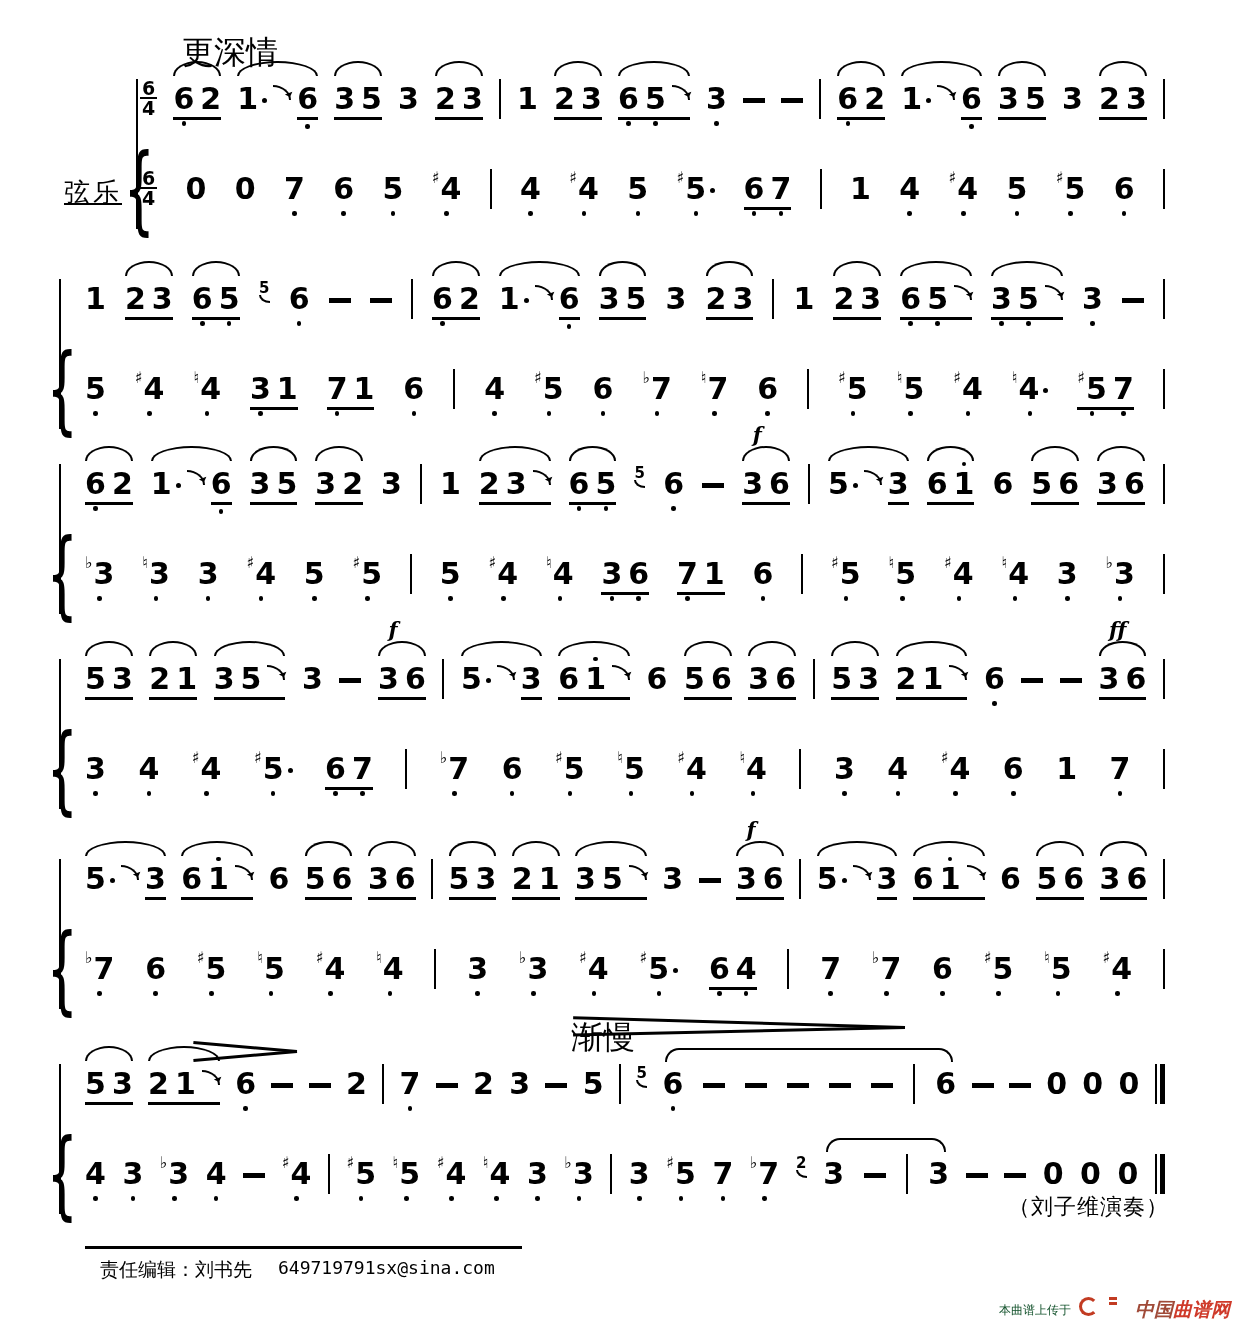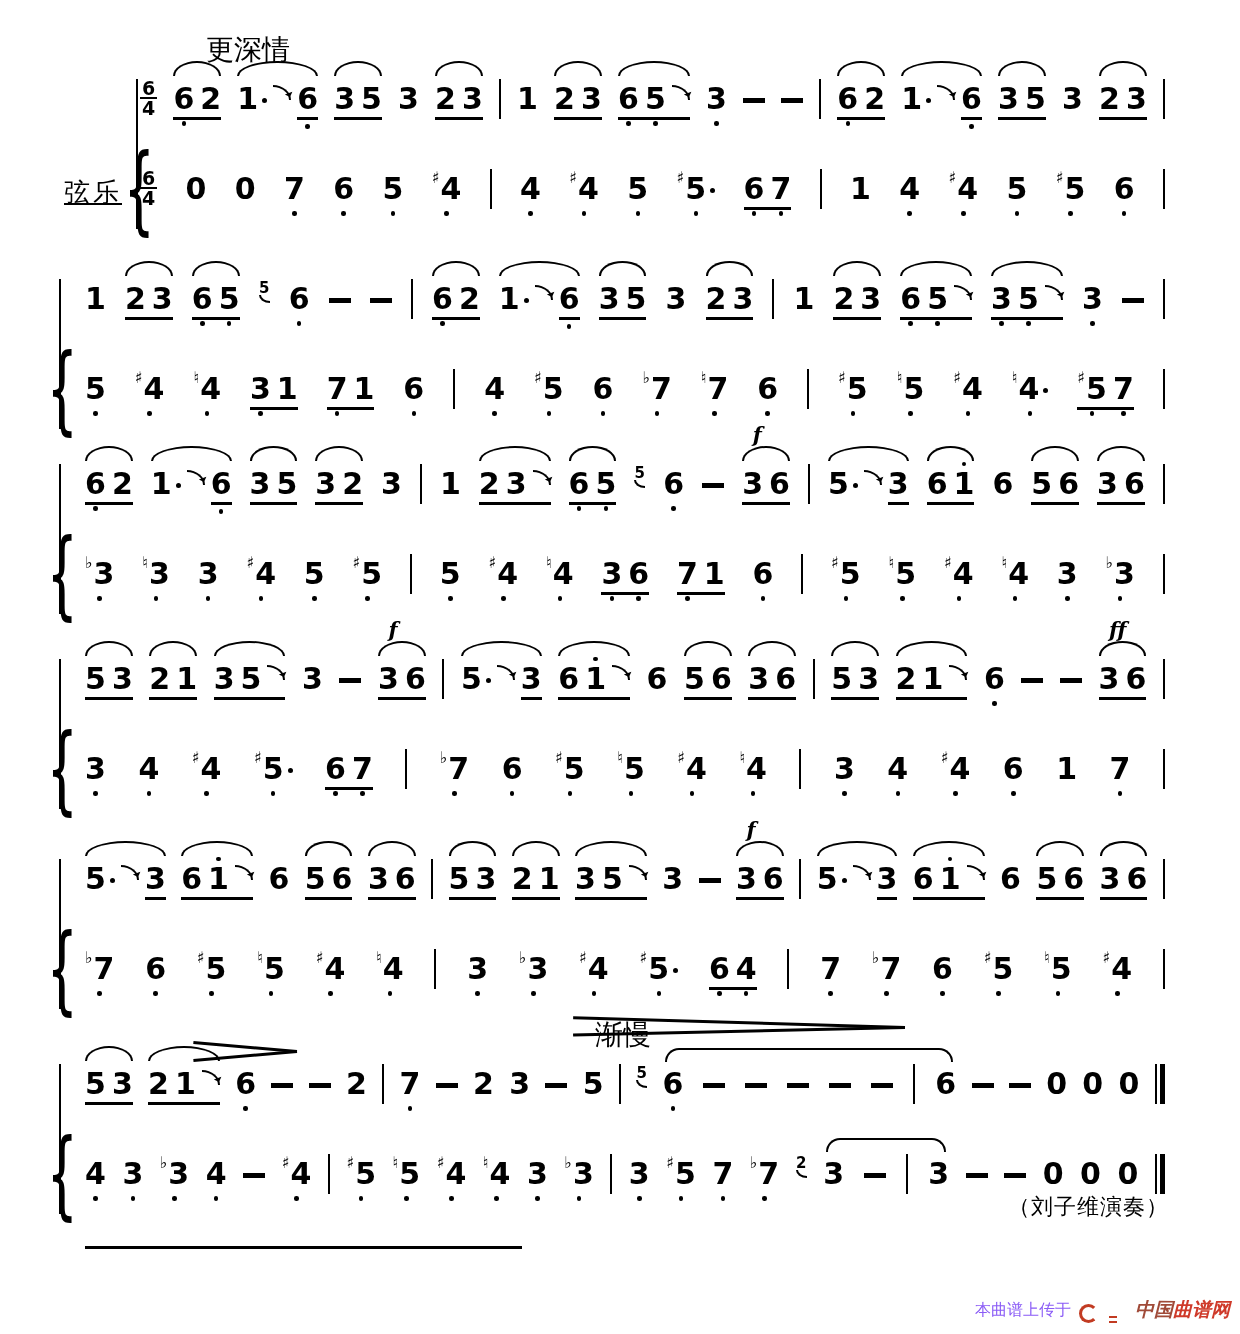--- a/index.html
+++ b/index.html
@@ -10,21 +10,21 @@
   .system.first{left:140px;width:1025px;}
   .sysline{position:absolute;left:-26px;top:4px;width:2px;height:150px;background:#000;}
   .system.first .sysline{left:-4px;}
   .brace{position:absolute;left:-38px;top:66px;font-size:96px;line-height:96px;font-weight:400;
          transform:scaleX(.5);transform-origin:left center;}
   .system.first .brace{left:-16px;}
   .partlabel{position:absolute;left:-76px;top:100px;font-size:26px;letter-spacing:3px;white-space:nowrap;text-decoration:underline;}
   .srow{position:absolute;left:0;width:100%;display:flex;justify-content:space-between;
         align-items:flex-start;height:56px;}
   .melody{top:0;} .strings{top:90px;}
-  .expr,.rit{position:absolute;top:-44px;font-size:28px;white-space:nowrap;margin-left:24px;}
+  .expr,.rit{position:absolute;top:-44px;font-size:32px;white-space:nowrap;}
   
   .tsig{display:flex;flex-direction:column;align-items:center;margin-top:4px;font-weight:700;
         font-size:19px;line-height:18px;}
   .tsig .num{border-bottom:2px solid #000;padding:0 2px;}
   .atom{display:flex;flex-direction:column;align-items:center;}
   .hi{height:8px;display:flex;align-items:center;justify-content:center;}
   .drow{height:34px;display:flex;align-items:flex-start;}
   .drow.selfu{border-bottom:3px solid #000;}
   .d{font-size:30px;line-height:32px;font-weight:700;}
   .acc{font-size:16px;line-height:14px;font-weight:700;margin:-2px 1px 0 0;}
@@ -59,22 +59,22 @@
   .hp.h1a{left:108px;top:-10px;width:104px;transform:rotate(5deg);}
   .hp.h1b{left:108px;top:-10px;width:104px;transform:rotate(-5deg);}
   .hp.h2a{left:488px;top:-34px;width:332px;transform:rotate(1.7deg);}
   .hp.h2b{left:488px;top:-34px;width:332px;transform:rotate(-1.3deg);}
   
   .performer{position:absolute;left:1008px;top:1192px;font-size:22px;letter-spacing:1px;text-align:center;}
   .footrule{position:absolute;left:85px;top:1246px;width:437px;height:3px;background:#000;}
   .credits{position:absolute;left:100px;top:1257px;font-size:19px;display:flex;gap:26px;}
   .credits .email{font-family:"DejaVu Sans Mono",monospace;font-size:18px;}
   .upload{position:absolute;right:10px;top:1297px;display:flex;align-items:center;gap:8px;}
-  .upnote{font-size:16px;color:#8b5cf6;}
-  .sitelogo{display:flex;align-items:flex-end;gap:18px;}
+  .upnote{font-size:12px;color:#14532d;}
+  .sitelogo{display:flex;align-items:flex-start;gap:18px;}
   .cicon{position:relative;width:13px;height:13px;border:3.5px solid #c23b22;border-radius:50%;
          border-right-color:transparent;display:inline-block;}
   .cbars{display:flex;flex-direction:column;gap:2.5px;margin-left:-7px;}
   .cbars i{display:block;width:8px;height:2.5px;background:#c23b22;}
   .sitename{font-size:19px;font-weight:700;font-style:italic;white-space:nowrap;}
   .site1{color:#a04a38;} .site2{color:#cf3a2a;}
 </style>
 </head>
 <body>
 
@@ -2618,20 +2618,24 @@
             <div class="b1"></div>
             <div class="b2"></div>
           </div>
         </div>
       </div>
     </div>
 
   <div class="performer">（刘子维演奏）</div>
 
   <div class="footrule"></div>
+  <div class="credits">
+    <span>责任编辑：刘书先</span>
+    <span class="email">649719791sx@sina.com</span>
+  </div>
 
   <div class="upload">
     <span class="upnote">本曲谱上传于</span>
     <span class="sitelogo">
       <span class="cicon"></span>
       <span class="cbars">
           <i></i>
           <i></i>
         </span>
       <span class="sitename"><span class="site1">中国</span><span class="site2">曲谱网</span></span>

